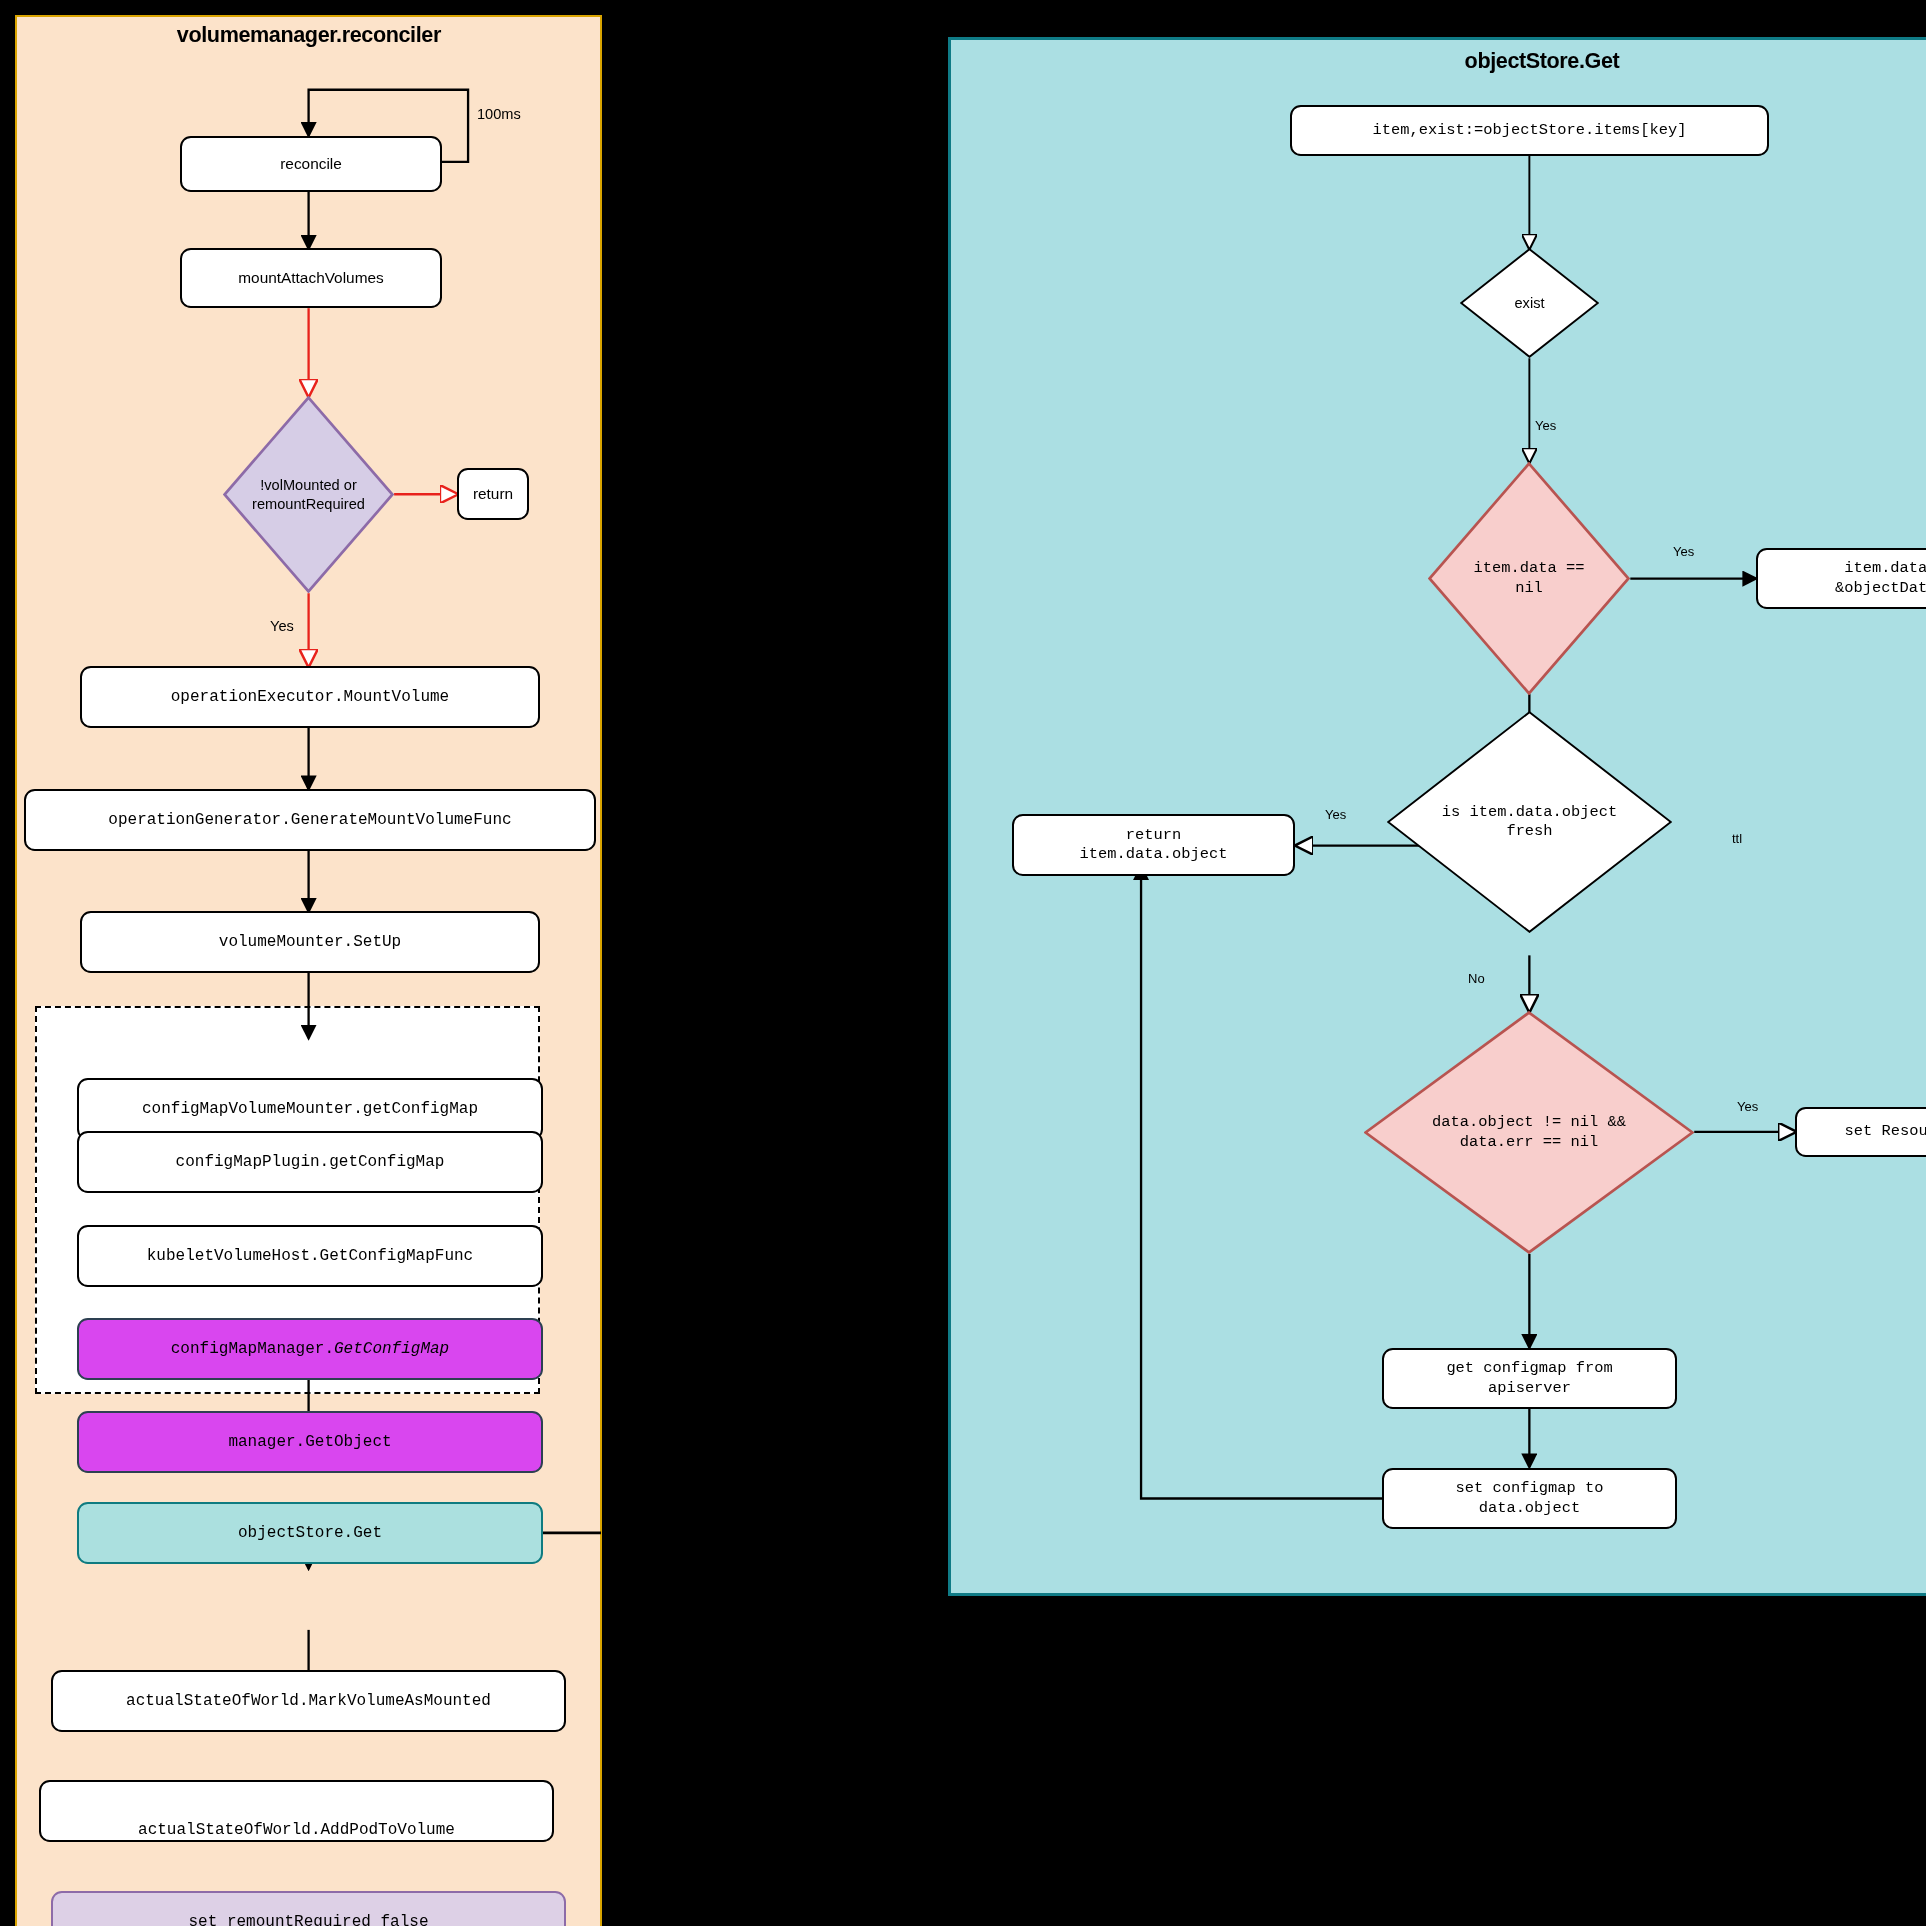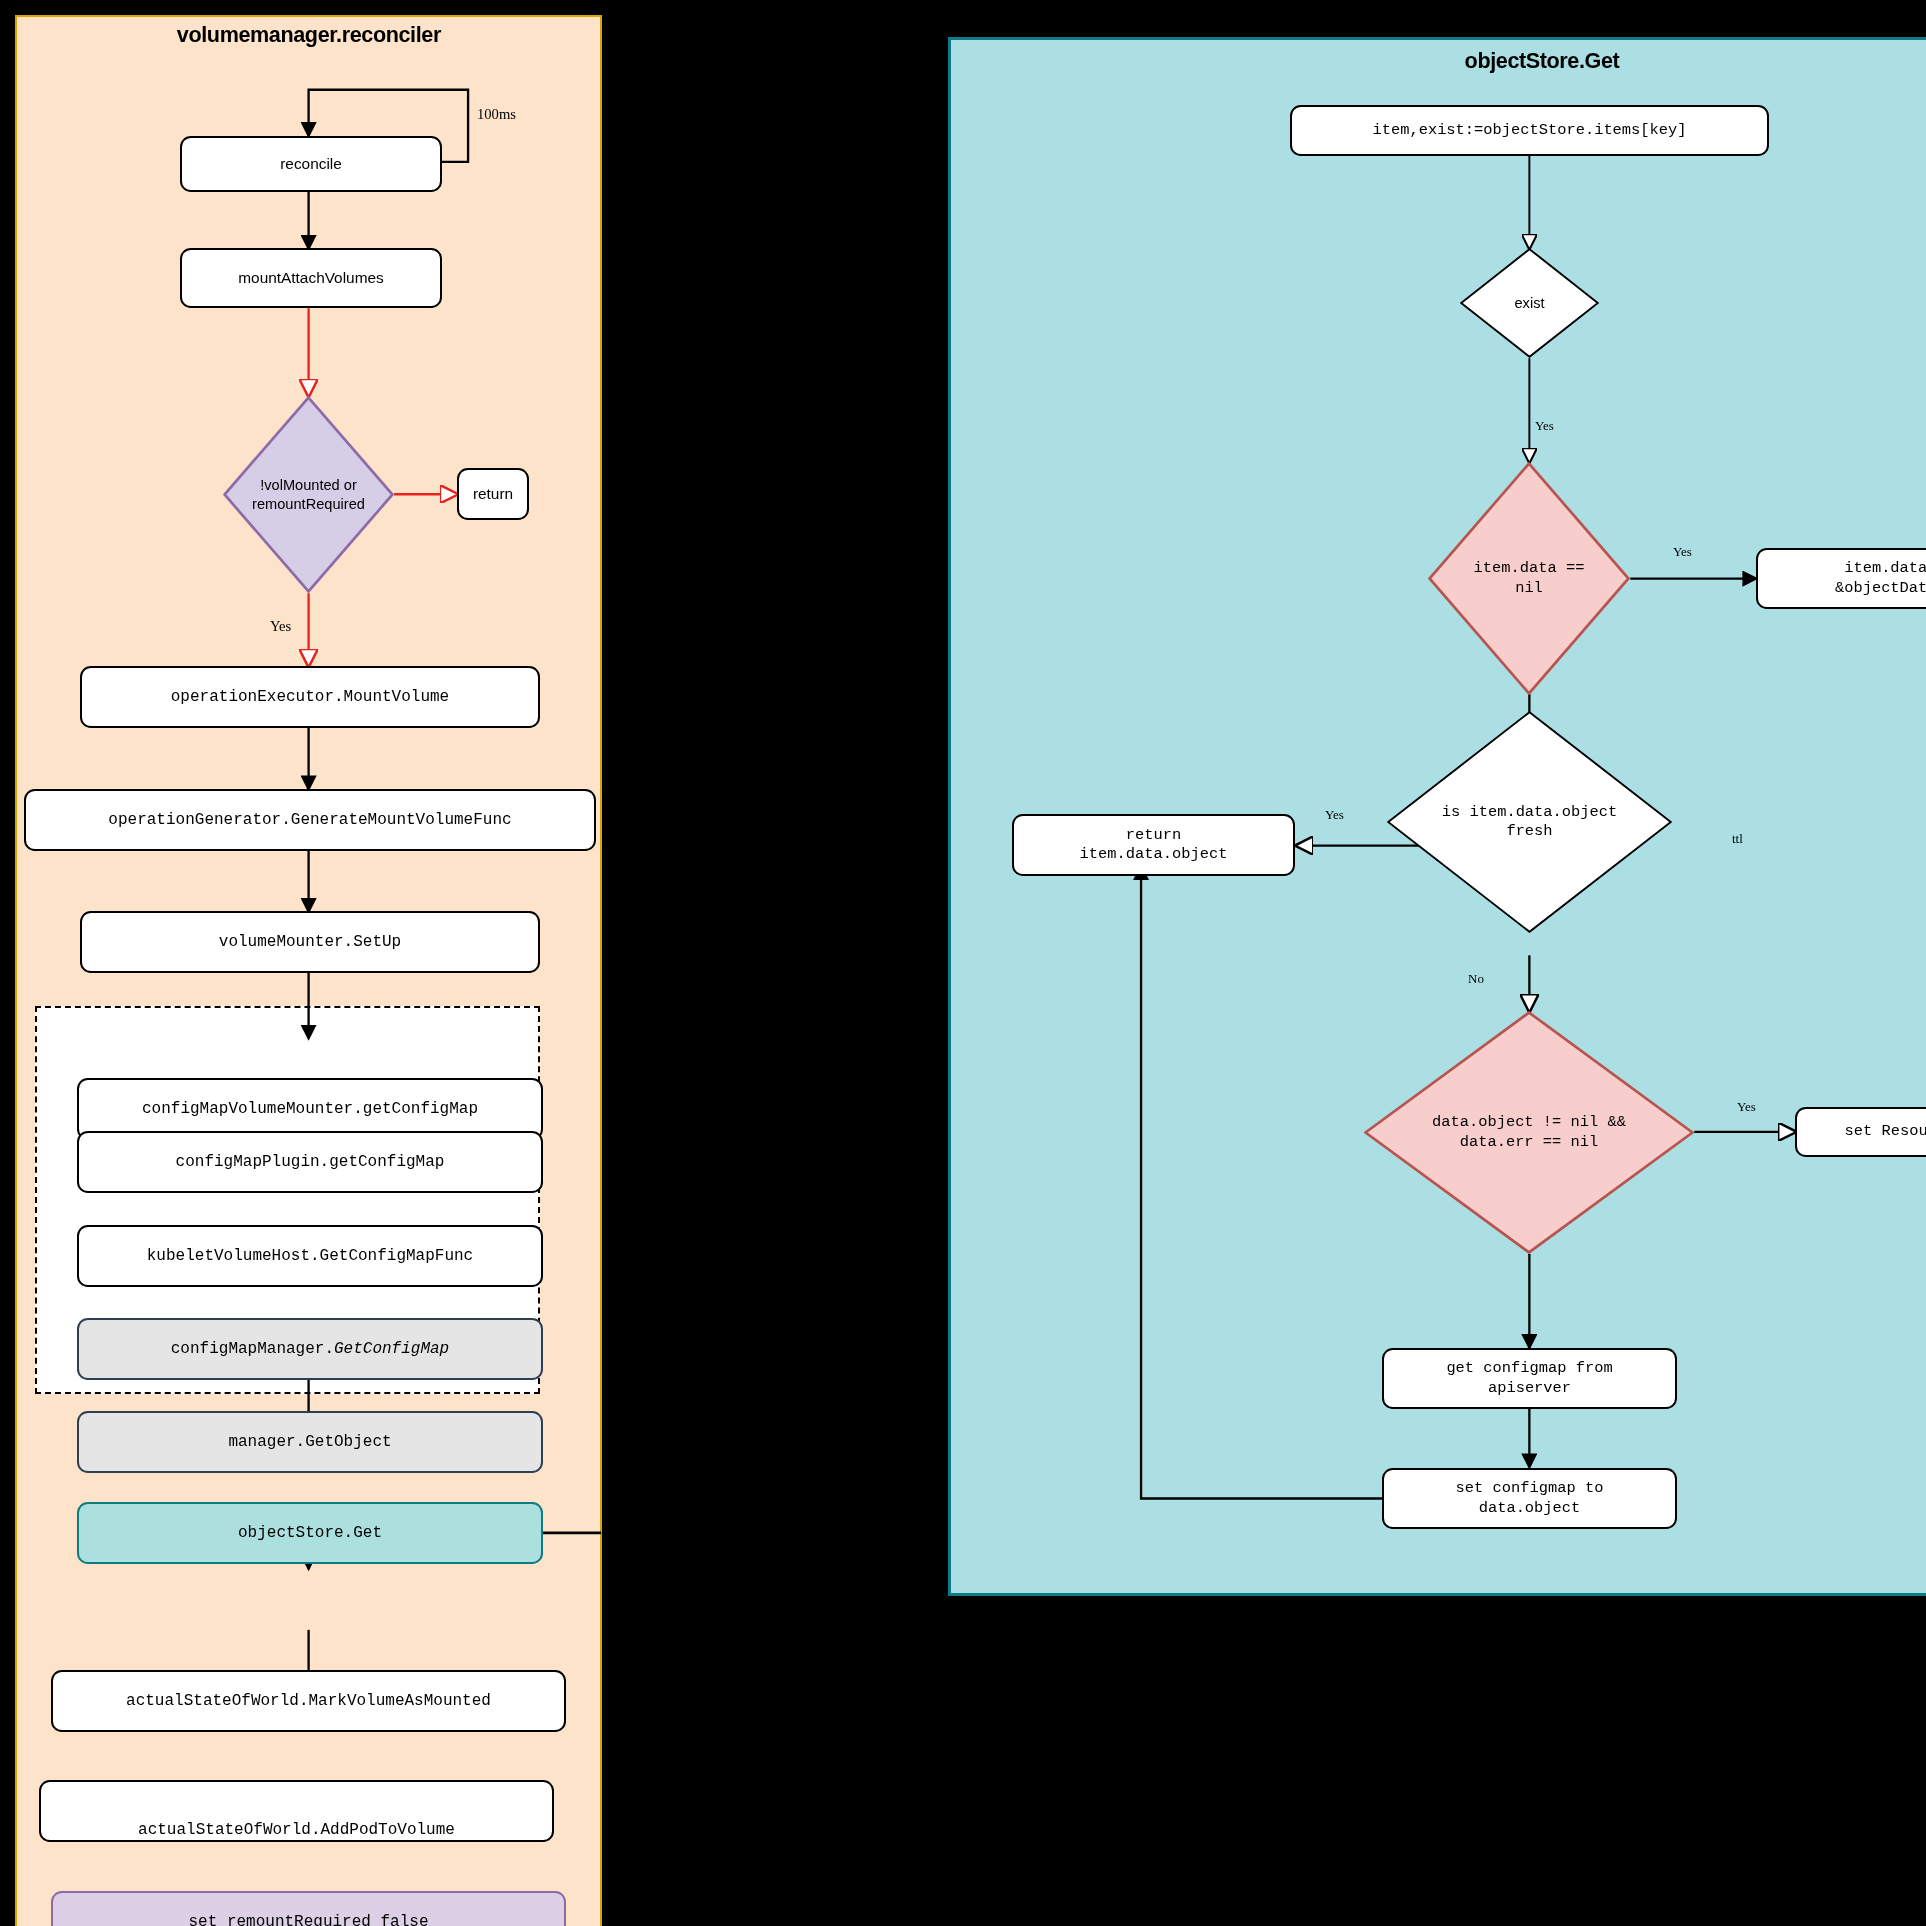--- a/index.html
+++ b/index.html
@@ -26,33 +26,33 @@
       box-sizing:border-box;}
 
   
   .node{position:absolute;box-sizing:border-box;display:flex;
         align-items:center;justify-content:center;text-align:center;
         border-radius:10.8px;border:2.7px solid #000;background:#FFFFFF;
         color:#000;line-height:1.25;}
   .node.mono{font-family:"Liberation Mono",monospace;}
   .node.sans{font-family:"Liberation Sans",sans-serif;}
 
-  .node.gray{background:#e5e5e5;border-color:#2D4052;}
+  .node.gray{background:#d946ef;border-color:#2D4052;}
   .node.teal{background:#ABE0DF;border-color:#0E7B80;}
   .node.purple{background:#DDD0E6;border-color:#8D6BA8;}
 
   
   .diamond{position:absolute;display:flex;align-items:center;
         justify-content:center;text-align:center;color:#000;line-height:1.25;}
   .diamond > .dtext{position:relative;z-index:3;}
   .diamond .dshape{position:absolute;left:0;top:0;width:100%;height:100%;z-index:1;}
 
   
   .elabel{position:absolute;color:#000;font-size:13px;
-        font-family:Liberation Serif, serif;white-space:nowrap;}
+        font-family:Liberation Sans, sans-serif;white-space:nowrap;}
 
   svg.edges{position:absolute;left:0;top:0;width:2692px;height:1997px;
         overflow:visible;pointer-events:none;}
 </style>
 </head>
 <body>
 
 <div class="canvas">
 
   <div class="panel" id="panel-reconciler">

